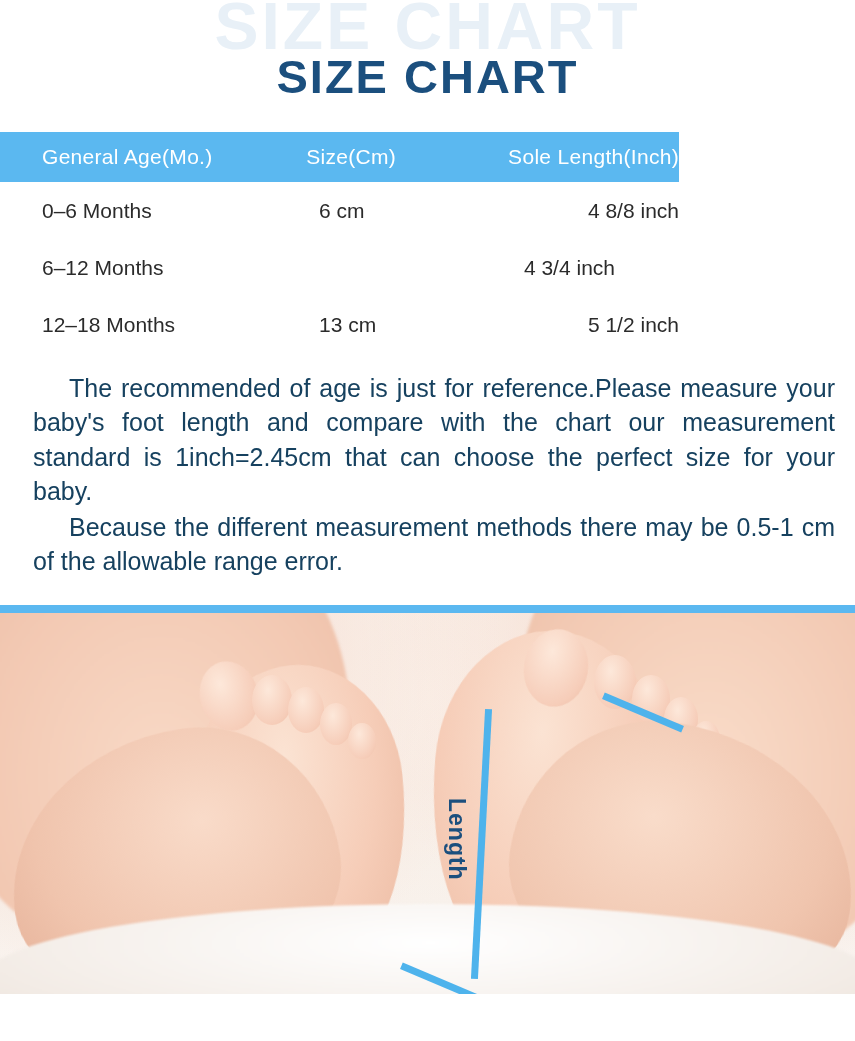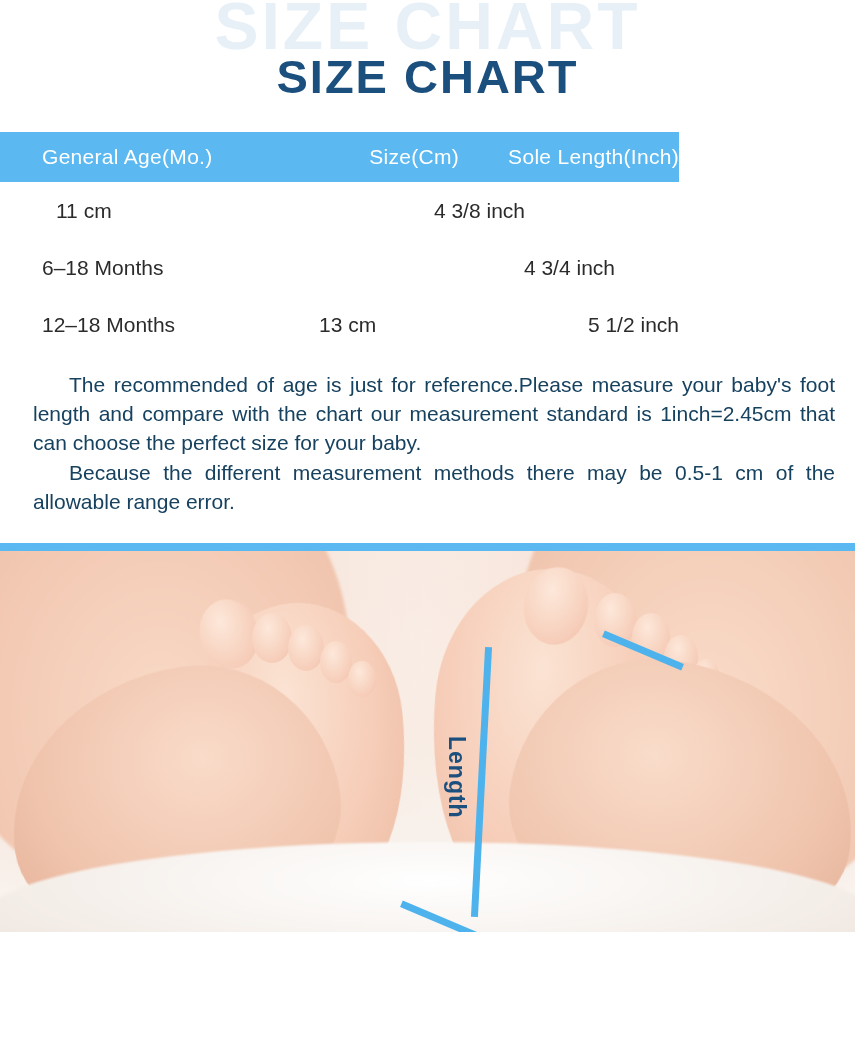--- a/index.html
+++ b/index.html
@@ -73,28 +73,28 @@
     align-items: center;
   }
   .row .cell {
     color: #2b2b2b;
     font-size: 21px;
     white-space: nowrap;
   }
   .c0 { width: 330px; padding-left: 42px; }
   .c1 { width: 240px; text-align: left; padding-left: 56px; }
   .c2 { width: 285px; text-align: right; padding-left: 0px; }
-  .thead .c1 { padding-left: 42px; text-align: right; }
+  .thead .c1 { padding-left: 42px; }
   .thead .c2 { padding-left: 0px; }
 
   
   .notes {
     padding: 18px 20px 10px 33px;
     color: #16415f;
-    font-size: 21px;
+    font-size: 25px;
     line-height: 1.37;
     text-align: justify;
     text-justify: inter-word;
   }
   .notes p {
     margin: 0 0 2px 0;
     text-indent: 36px;
   }
   .notes p:last-child { margin-bottom: 0; }
 
@@ -233,26 +233,27 @@
 
 <div class="table">
 
   <div class="thead">
     <div class="cell c0">General Age(Mo.)</div>
     <div class="cell c1">Size(Cm)</div>
     <div class="cell c2">Sole Length(Inch)</div>
   </div>
 
   <div class="row">
-    <div class="cell c1">11 cm</div>
-    <div class="cell c2">4 3/8 inch</div>
+    <div class="cell c0">0–6 Months</div>
+    <div class="cell c1">6 cm</div>
+    <div class="cell c2">4 8/8 inch</div>
   </div>
 
   <div class="row">
-    <div class="cell c0">6–18 Months</div>
+    <div class="cell c0">6–12 Months</div>
     <div class="cell c2">4 3/4 inch</div>
   </div>
 
   <div class="row">
     <div class="cell c0">12–18 Months</div>
     <div class="cell c1">13 cm</div>
     <div class="cell c2">5 1/2 inch</div>
   </div>
 </div>
 

